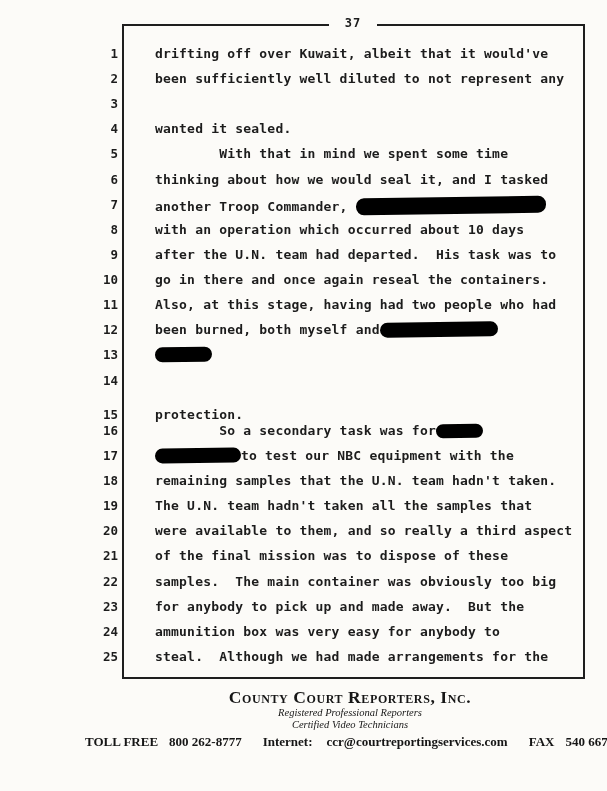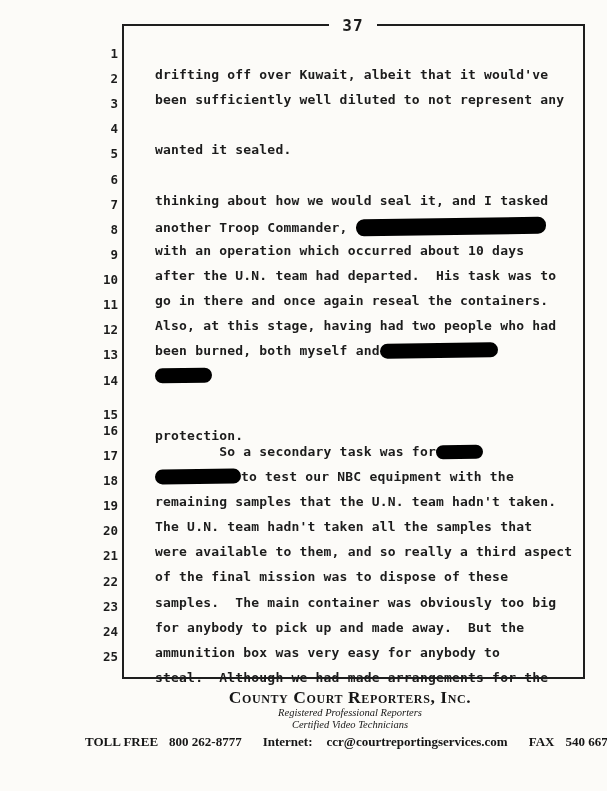--- a/index.html
+++ b/index.html
@@ -10,31 +10,31 @@
   }
   
   .frame {
     position:absolute; left:122px; top:24px; width:459px; height:651px;
     border:2px solid #1e1e1e;
   }
   
   .page-num {
     position:absolute; top:16px; left:329px; width:48px; z-index:2;
     text-align:center; background:#fcfbf8;
-    font-size:16px; font-weight:bold; letter-spacing:1px;
+    font-size:12px; font-weight:bold; letter-spacing:1px;
   }
   
   .row { position:absolute; left:0; width:607px; height:25px; z-index:1; }
   .linenum {
     position:absolute; left:86px; width:32px; text-align:right;
     font-size:12.5px; font-weight:bold;
   }
   .linetext {
     position:absolute; left:155px; white-space:pre;
-    font-size:13px; font-weight:bold; letter-spacing:0.2px;margin-top:21px;
+    font-size:13px; font-weight:bold; letter-spacing:0.2px;
   }
   .seg { white-space:pre; }
   .redaction {
     display:inline-block; background:#000; border-radius:8px;
     vertical-align:-3px; transform:rotate(-0.8deg);
   }
   
   .footer {
     position:absolute; top:688px; left:85px; width:530px; text-align:center;
     font-family:"Liberation Serif", serif; color:#161616;
@@ -69,20 +69,21 @@
       </div>
       <div class="row" style="top: 96.24px;">
         <span class="linenum">3</span>
       </div>
       <div class="row" style="top: 121.36px;">
         <span class="linenum">4</span>
         <span class="linetext"><span class="seg">wanted it sealed.</span></span>
       </div>
       <div class="row" style="top: 146.48px;">
         <span class="linenum">5</span>
+        <span class="linetext"><span class="seg">        With that in mind we spent some time</span></span>
       </div>
       <div class="row" style="top: 171.6px;">
         <span class="linenum">6</span>
         <span class="linetext"><span class="seg">thinking about how we would seal it, and I tasked</span></span>
       </div>
       <div class="row" style="top: 196.72px;">
         <span class="linenum">7</span>
         <span class="linetext"><span class="seg">another Troop Commander, </span><span class="redaction" style="width: 190px; height: 17px;"></span></span>
       </div>
       <div class="row" style="top: 221.84px;">

